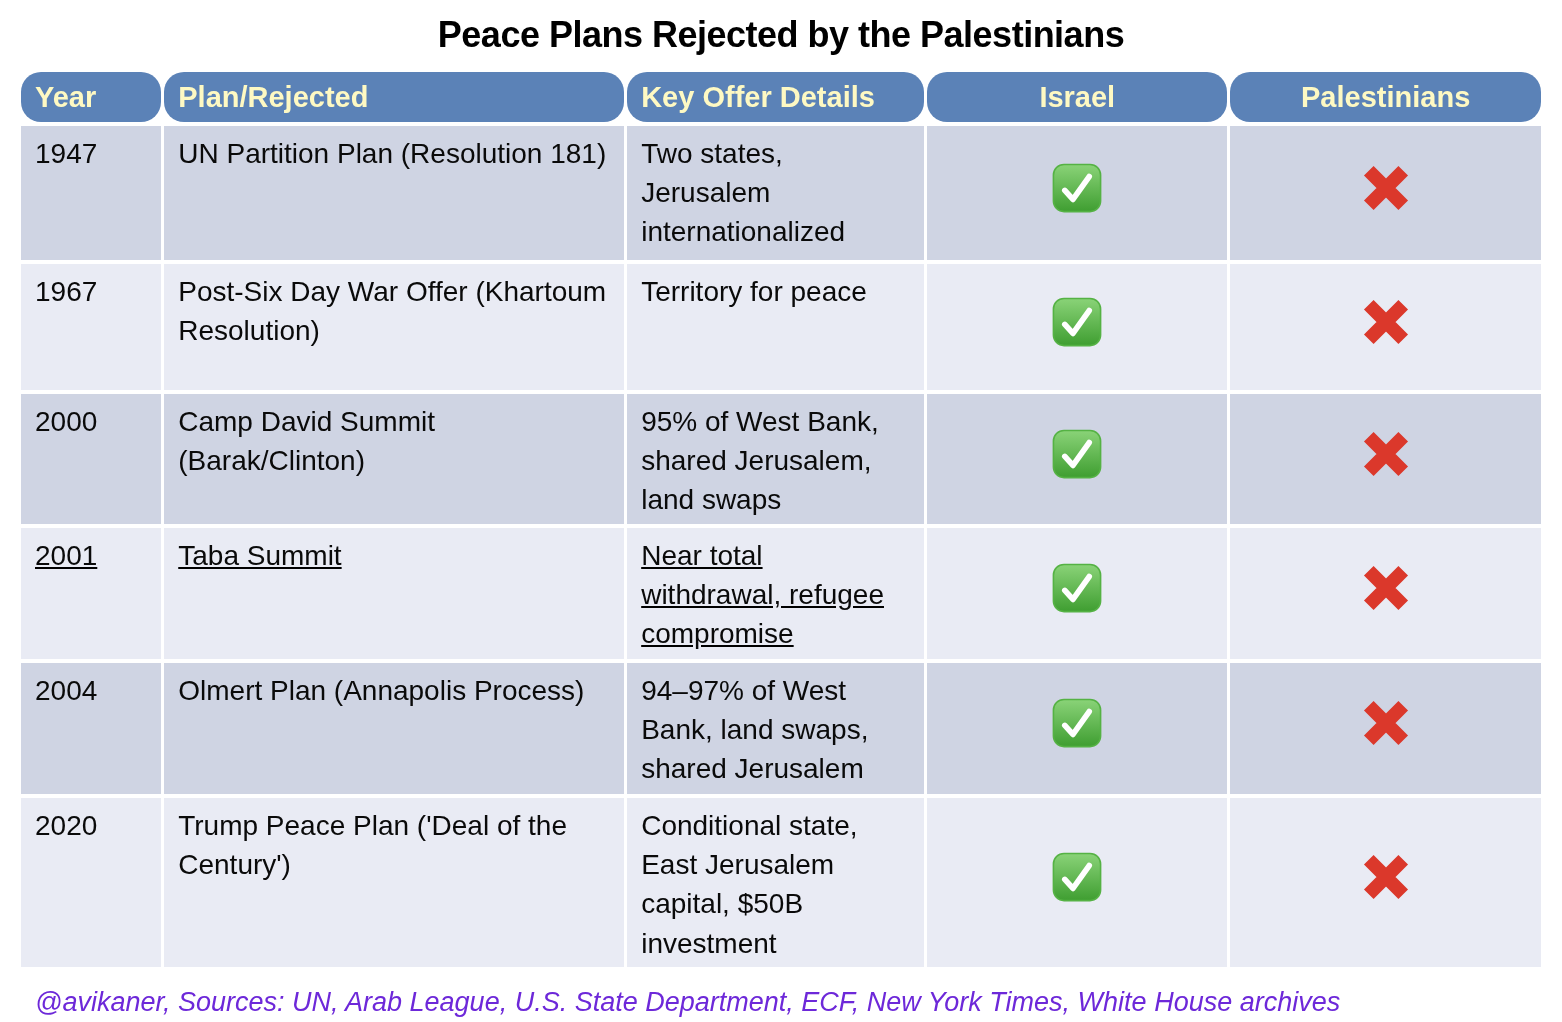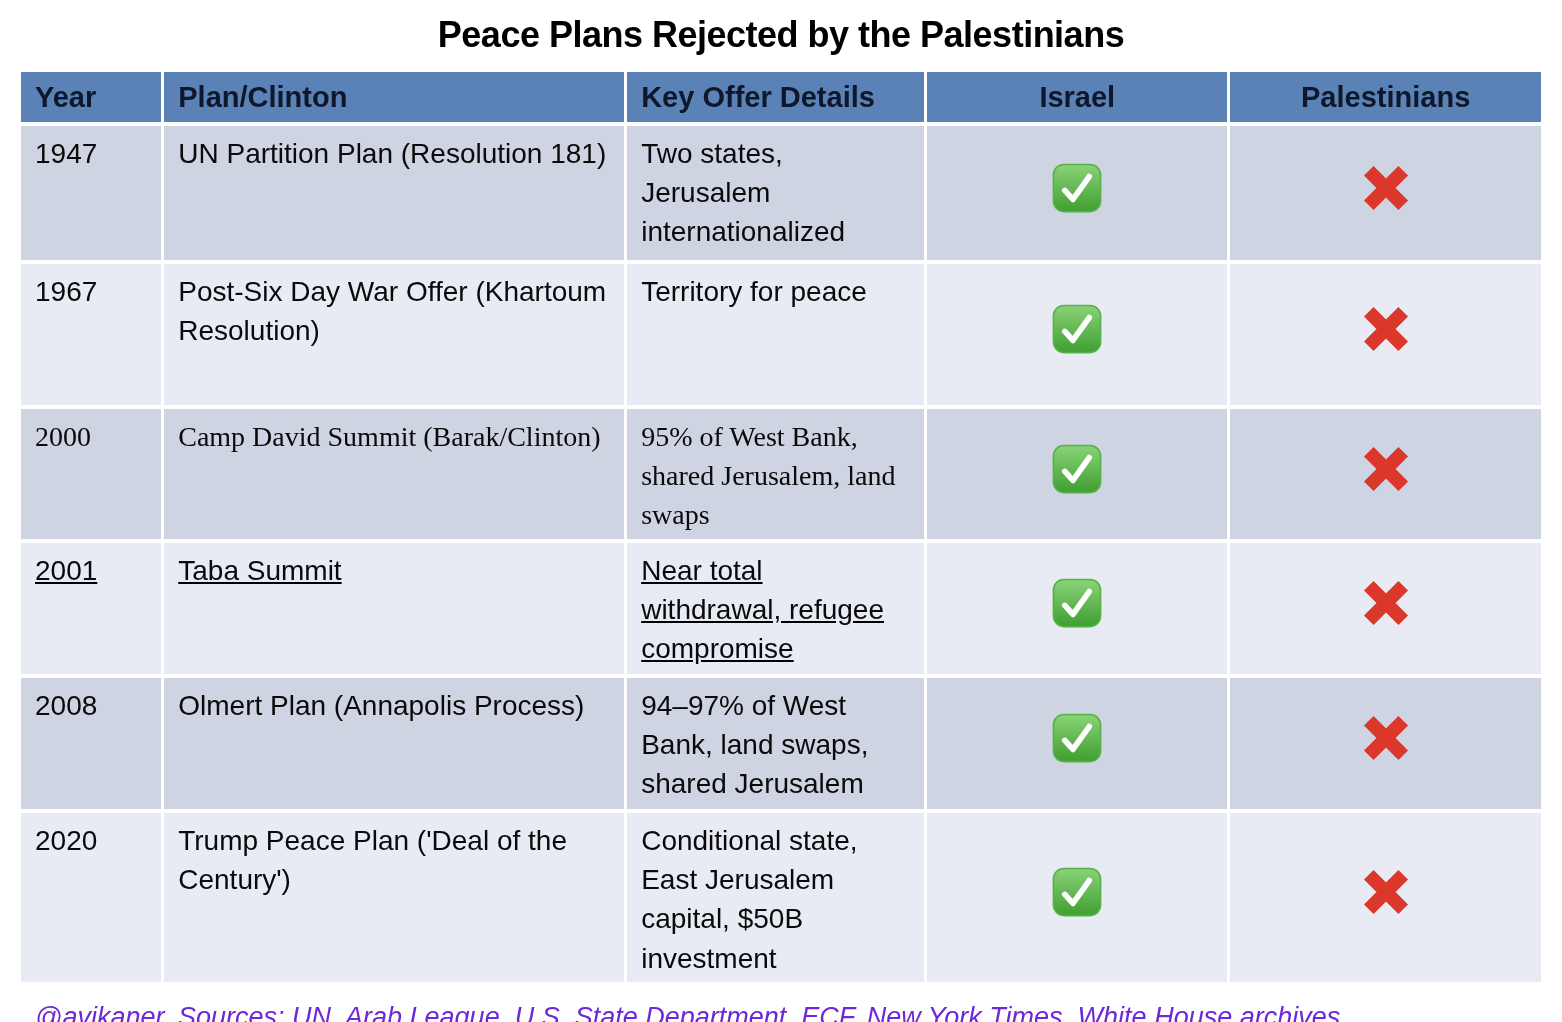--- a/index.html
+++ b/index.html
@@ -32,27 +32,28 @@
     border-spacing: 3px 4px;
   }
   col.c-year  { width: 9.3%; }
   col.c-plan  { width: 30.5%; }
   col.c-key   { width: 19.7%; }
   col.c-isr   { width: 19.9%; }
   col.c-pal   { width: 20.6%; }
 
   th {
     background: #5b82b7;
-    color: #0f172a;
+    color: #fef9c3;
     font-size: 29px;
     font-weight: bold;
     height: 46px;
     padding: 2px 14px;
     text-align: left;
     vertical-align: middle;
+    border-radius: 20px;
   }
   th.center { text-align: center; }
 
   td {
     font-size: 28px;
     line-height: 1.4;
     padding: 8px 14px 4px 14px;
     vertical-align: top;
     color: #0a0a0a;
   }
@@ -88,21 +89,21 @@
     <colgroup>
       <col class="c-year">
         <col class="c-plan">
         <col class="c-key">
         <col class="c-isr">
         <col class="c-pal">
     </colgroup>
     <thead>
       <tr>
         <th>Year</th>
-        <th>Plan/Clinton</th>
+        <th>Plan/Rejected</th>
         <th>Key Offer Details</th>
         <th class="center">Israel</th>
         <th class="center">Palestinians</th>
       </tr>
     </thead>
     <tbody>
         <tr class="band-dark" style="height: 134px;">
           <td>1947</td>
           <td>UN Partition Plan (Resolution 181)</td>
           <td>Two states, Jerusalem internationalized</td>
@@ -113,39 +114,39 @@
                     <stop offset="1" stop-color="#3f9e31"></stop>
                   </linearGradient>
                 </defs>
                 <rect x="3" y="3" width="58" height="58" rx="13" fill="url(#gchk)" stroke="#55b244" stroke-width="2"></rect>
                 <path d="M17 35 L27 46 L47 18" fill="none" stroke="#ffffff" stroke-width="7" stroke-linecap="round" stroke-linejoin="round"></path>
               </svg></span></td>
           <td class="mark"><span class="emoji-box"><svg class="cross-svg" viewBox="0 0 64 64">
                 <path d="M13 13 L51 51 M51 13 L13 51" fill="none" stroke="#db382b" stroke-width="15" stroke-linecap="butt"></path>
               </svg></span></td>
         </tr>
-        <tr class="band-light" style="height: 141px;">
+        <tr class="band-light" style="height: 126px;">
           <td>1967</td>
           <td>Post-Six Day War Offer (Khartoum Resolution)</td>
           <td>Territory for peace</td>
           <td class="mark"><span class="emoji-box"><svg class="check-svg" viewBox="0 0 64 64">
                 <defs>
                   <linearGradient id="gchk" x1="0" y1="0" x2="0" y2="1">
                     <stop offset="0" stop-color="#8ad378"></stop>
                     <stop offset="1" stop-color="#3f9e31"></stop>
                   </linearGradient>
                 </defs>
                 <rect x="3" y="3" width="58" height="58" rx="13" fill="url(#gchk)" stroke="#55b244" stroke-width="2"></rect>
                 <path d="M17 35 L27 46 L47 18" fill="none" stroke="#ffffff" stroke-width="7" stroke-linecap="round" stroke-linejoin="round"></path>
               </svg></span></td>
           <td class="mark"><span class="emoji-box"><svg class="cross-svg" viewBox="0 0 64 64">
                 <path d="M13 13 L51 51 M51 13 L13 51" fill="none" stroke="#db382b" stroke-width="15" stroke-linecap="butt"></path>
               </svg></span></td>
         </tr>
-        <tr class="band-dark" style="height: 130px; font-family: Liberation Serif, serif;">
+        <tr class="band-dark" style="height: 130px;">
           <td>2000</td>
           <td>Camp David Summit (Barak/Clinton)</td>
           <td>95% of West Bank, shared Jerusalem, land swaps</td>
           <td class="mark"><span class="emoji-box"><svg class="check-svg" viewBox="0 0 64 64">
                 <defs>
                   <linearGradient id="gchk" x1="0" y1="0" x2="0" y2="1">
                     <stop offset="0" stop-color="#8ad378"></stop>
                     <stop offset="1" stop-color="#3f9e31"></stop>
                   </linearGradient>
                 </defs>
@@ -168,21 +169,21 @@
                   </linearGradient>
                 </defs>
                 <rect x="3" y="3" width="58" height="58" rx="13" fill="url(#gchk)" stroke="#55b244" stroke-width="2"></rect>
                 <path d="M17 35 L27 46 L47 18" fill="none" stroke="#ffffff" stroke-width="7" stroke-linecap="round" stroke-linejoin="round"></path>
               </svg></span></td>
           <td class="mark"><span class="emoji-box"><svg class="cross-svg" viewBox="0 0 64 64">
                 <path d="M13 13 L51 51 M51 13 L13 51" fill="none" stroke="#db382b" stroke-width="15" stroke-linecap="butt"></path>
               </svg></span></td>
         </tr>
         <tr class="band-dark" style="height: 131px;">
-          <td>2008</td>
+          <td>2004</td>
           <td>Olmert Plan (Annapolis Process)</td>
           <td>94–97% of West Bank, land swaps, shared Jerusalem</td>
           <td class="mark"><span class="emoji-box"><svg class="check-svg" viewBox="0 0 64 64">
                 <defs>
                   <linearGradient id="gchk" x1="0" y1="0" x2="0" y2="1">
                     <stop offset="0" stop-color="#8ad378"></stop>
                     <stop offset="1" stop-color="#3f9e31"></stop>
                   </linearGradient>
                 </defs>
                 <rect x="3" y="3" width="58" height="58" rx="13" fill="url(#gchk)" stroke="#55b244" stroke-width="2"></rect>

